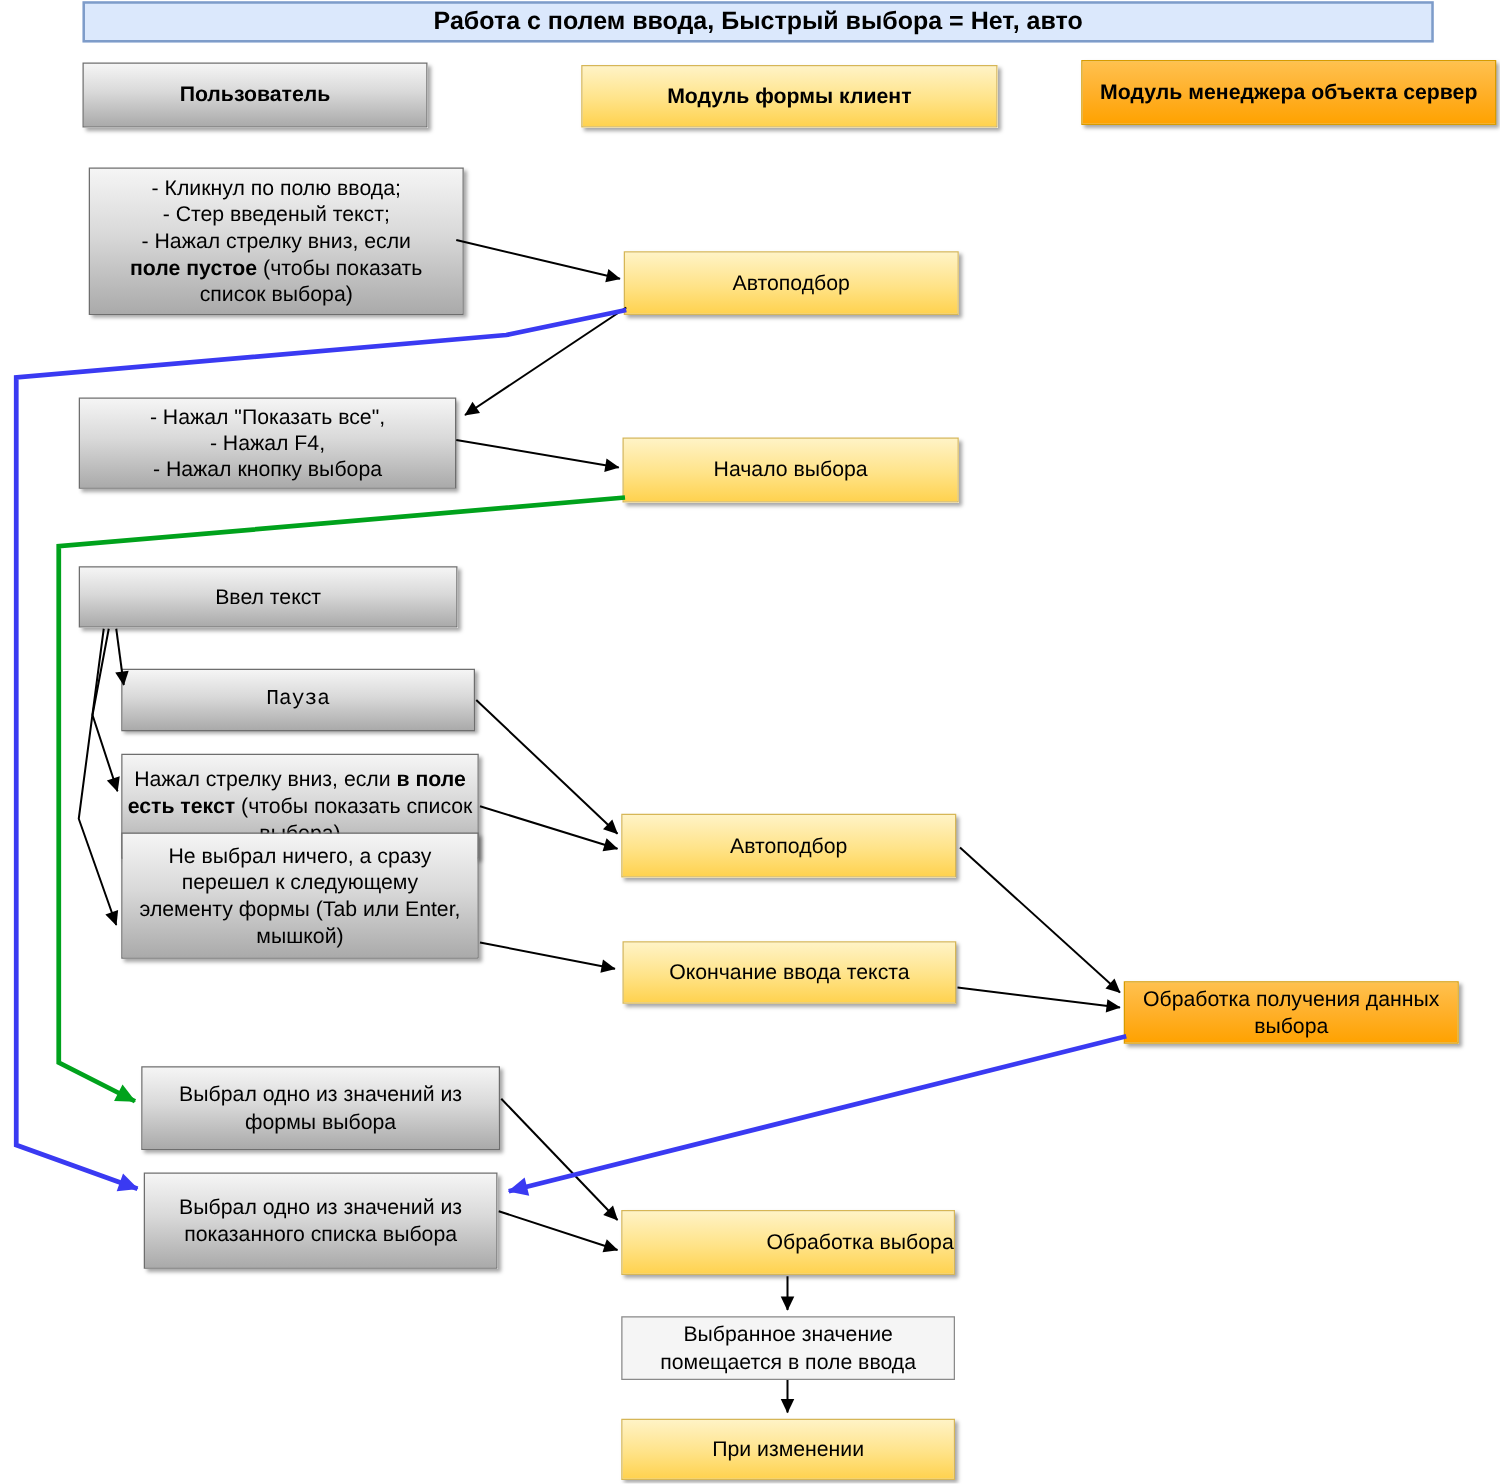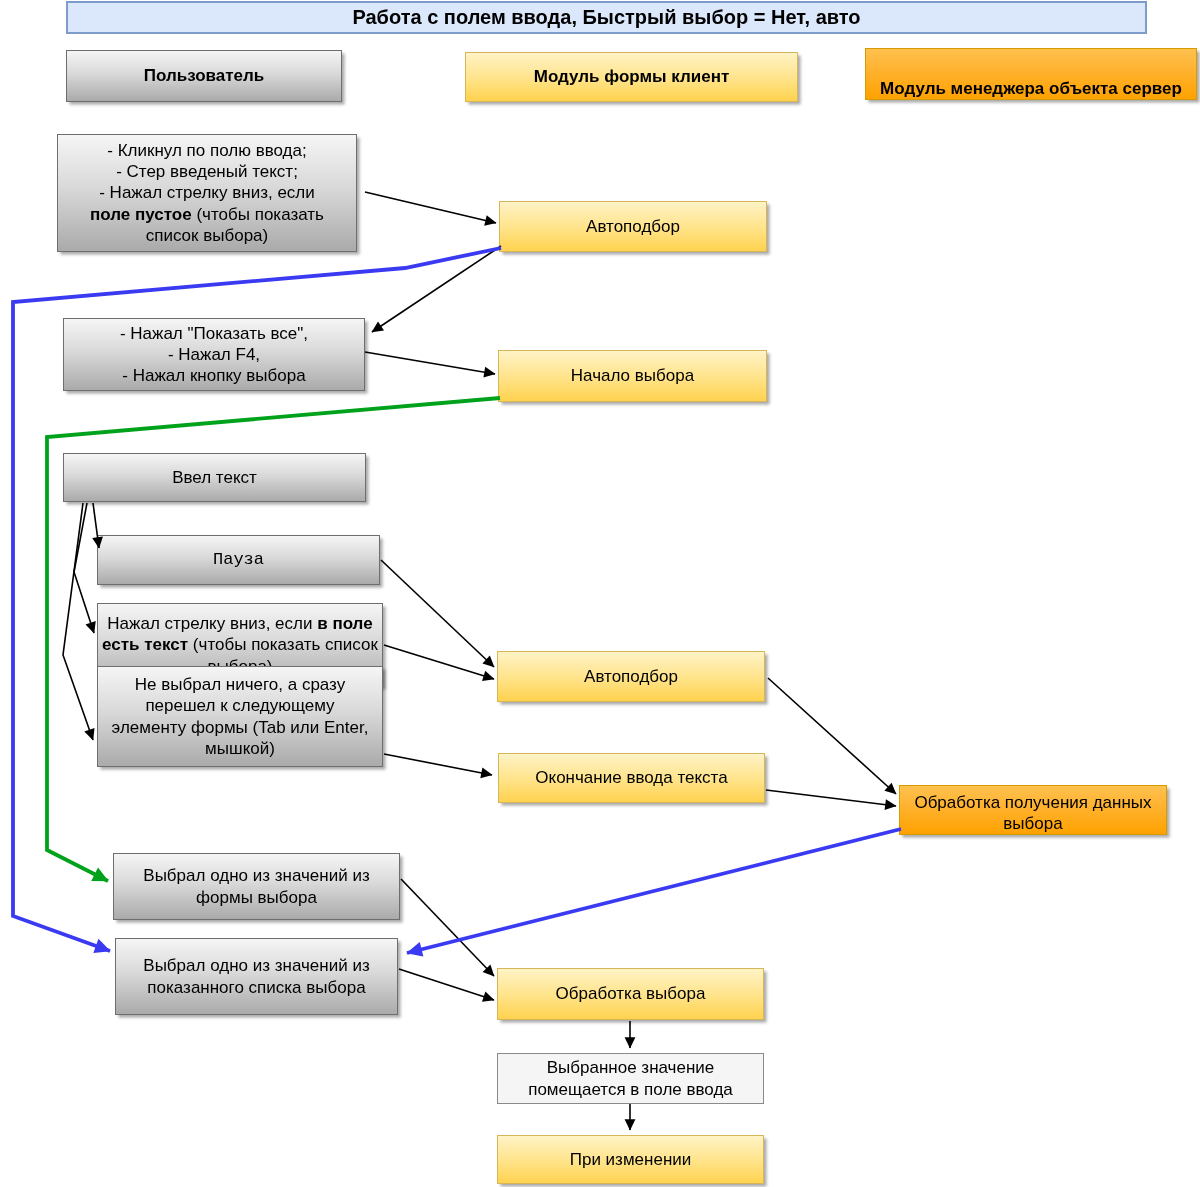--- a/index.html
+++ b/index.html
@@ -22,21 +22,20 @@
   }
   .yellow{
     background:linear-gradient(180deg,#fff3c6 0%,#ffe388 55%,#ffd24f 100%);
     border:1.5px solid var(--lane-client-border,#d6b656);
     font-size:17px;
   }
   .orange{
     background:linear-gradient(180deg,#ffc14f 0%,#ffb02a 50%,#ffa200 100%);
     border:1.5px solid var(--lane-server-border,#d79b00);
     font-size:17px;
-    align-items:flex-end;
   }
   .plain{
     background:#f5f5f5;
     border:1.5px solid #8a8a8a;
     font-size:17px;
   }
   .lane{font-weight:bold;font-size:17px;}
   .bl{display:block;}
   .edges{position:absolute;left:0;top:0;pointer-events:none;}
   .edge-black{stroke:var(--edge-black,#000);stroke-width:1.6;fill:none;}
@@ -45,34 +44,34 @@
   .head-black{fill:var(--edge-black,#000);}
   .head-blue{fill:var(--edge-blue,#3a3af2);}
   .head-green{fill:var(--edge-green,#00a21c);}
 </style>
 </head>
 <body>
 
 <div class="canvas">
 
   <div class="box titlebar" style="left:66px;top:1px;width:1081px;height:33px;">
-    <span>Работа с полем ввода, Быстрый выбор = Нет, авто</span>
+    <span>Работа с полем ввода, Быстрый выбора = Нет, авто</span>
   </div>
 
   <div class="box gray lane shadow" style="left:66px;top:50px;width:276px;height:52px;">
     <span>Пользователь</span>
   </div>
   <div class="box yellow lane shadow" style="left:465px;top:52px;width:333px;height:50px;">
     <span>Модуль формы клиент</span>
   </div>
   <div class="box orange lane shadow" style="left:865px;top:48px;width:332px;height:52px;padding:0 14px;">
     <span>Модуль менеджера объекта сервер</span>
   </div>
 
-  <div class="box gray shadow" style="left:57px;top:134px;width:300px;height:118px;">
+  <div class="box gray shadow" style="left:71px;top:134px;width:300px;height:118px;">
     <div>
       <span class="bl">- Кликнул по полю ввода;</span>
       <span class="bl">- Стер введеный текст;</span>
       <span class="bl">- Нажал стрелку вниз, если</span>
       <span class="bl"><b>поле пустое</b><span> (чтобы показать</span></span>
       <span class="bl">список выбора)</span>
     </div>
   </div>
 
   <div class="box gray shadow" style="left:63px;top:318px;width:302px;height:73px;">
@@ -120,21 +119,21 @@
   </div>
 
   <div class="box yellow shadow" style="left:497px;top:651px;width:268px;height:51px;">
     <span>Автоподбор</span>
   </div>
 
   <div class="box yellow shadow" style="left:498px;top:753px;width:267px;height:50px;">
     <span>Окончание ввода текста</span>
   </div>
 
-  <div class="box yellow shadow" style="left:497px;top:968px;width:267px;height:52px;">
+  <div class="box yellow shadow" style="left:497px;top:968px;width:267px;height:52px;justify-content:flex-end;">
     <span>Обработка выбора</span>
   </div>
 
   <div class="box yellow shadow" style="left:497px;top:1135px;width:267px;height:49px;">
     <span>При изменении</span>
   </div>
 
   <div class="box plain" style="left:497px;top:1053px;width:267px;height:51px;padding:0 12px;">
     <span>Выбранное значение помещается в поле ввода</span>
   </div>

